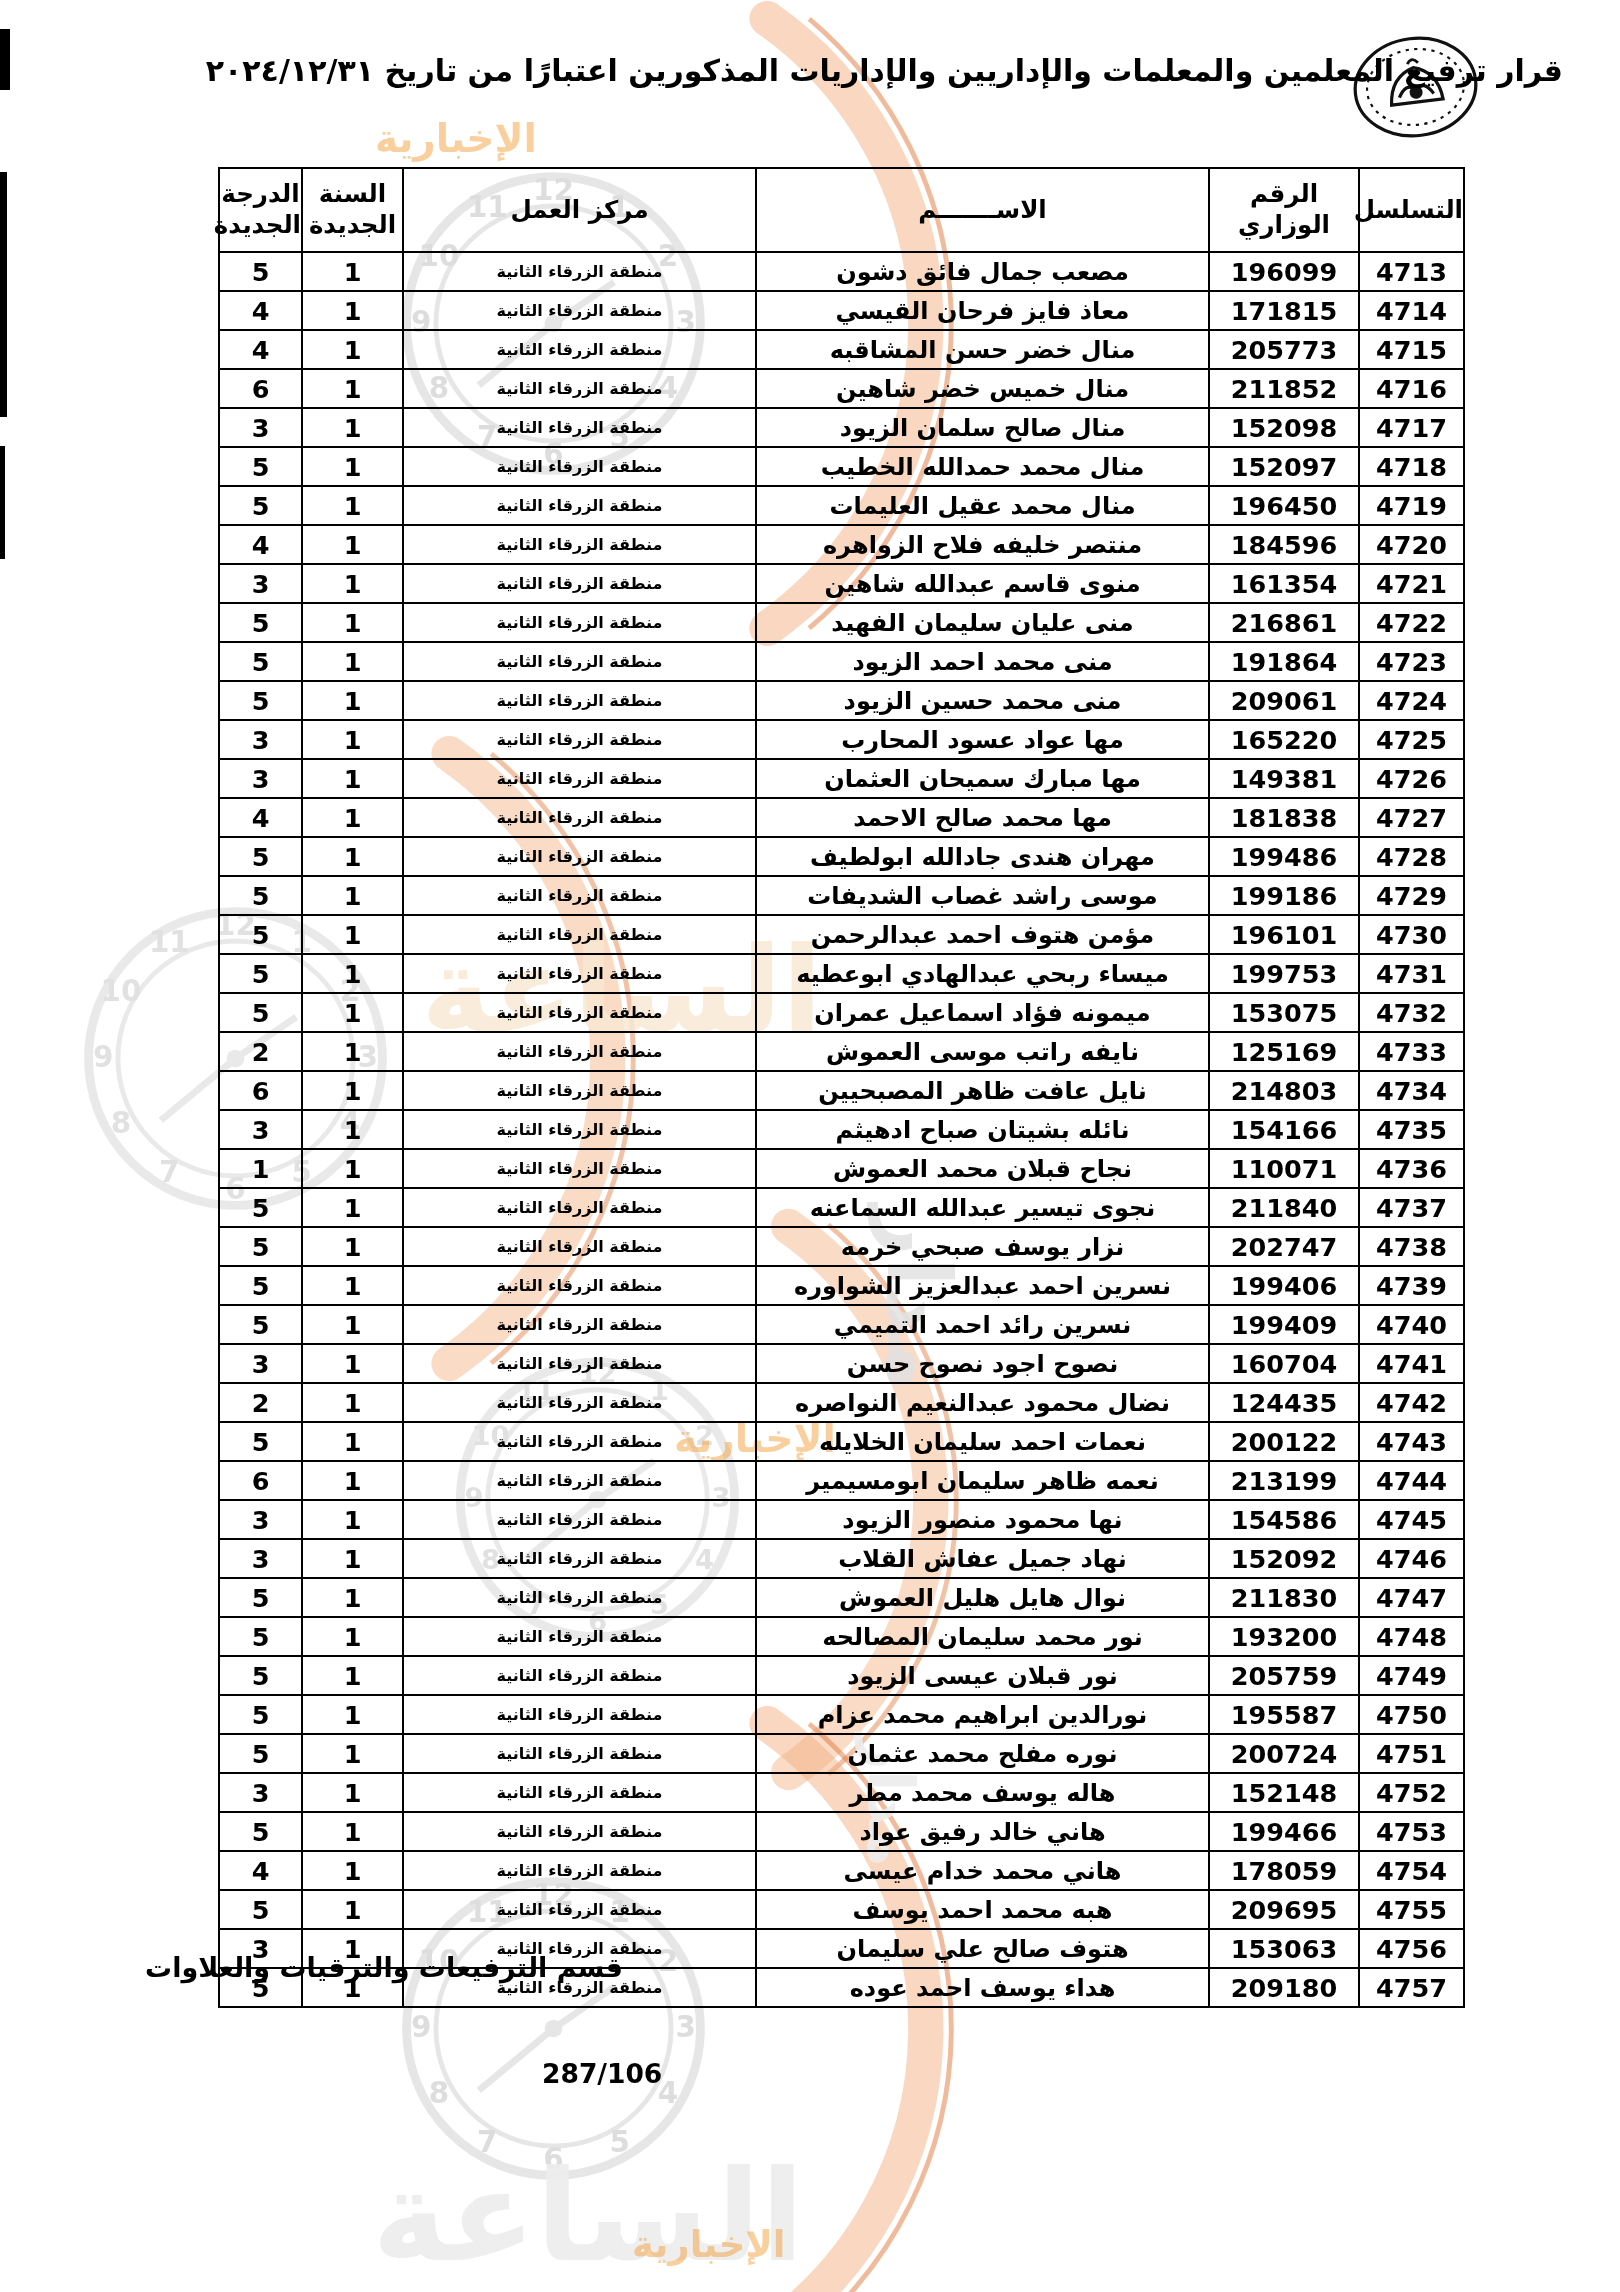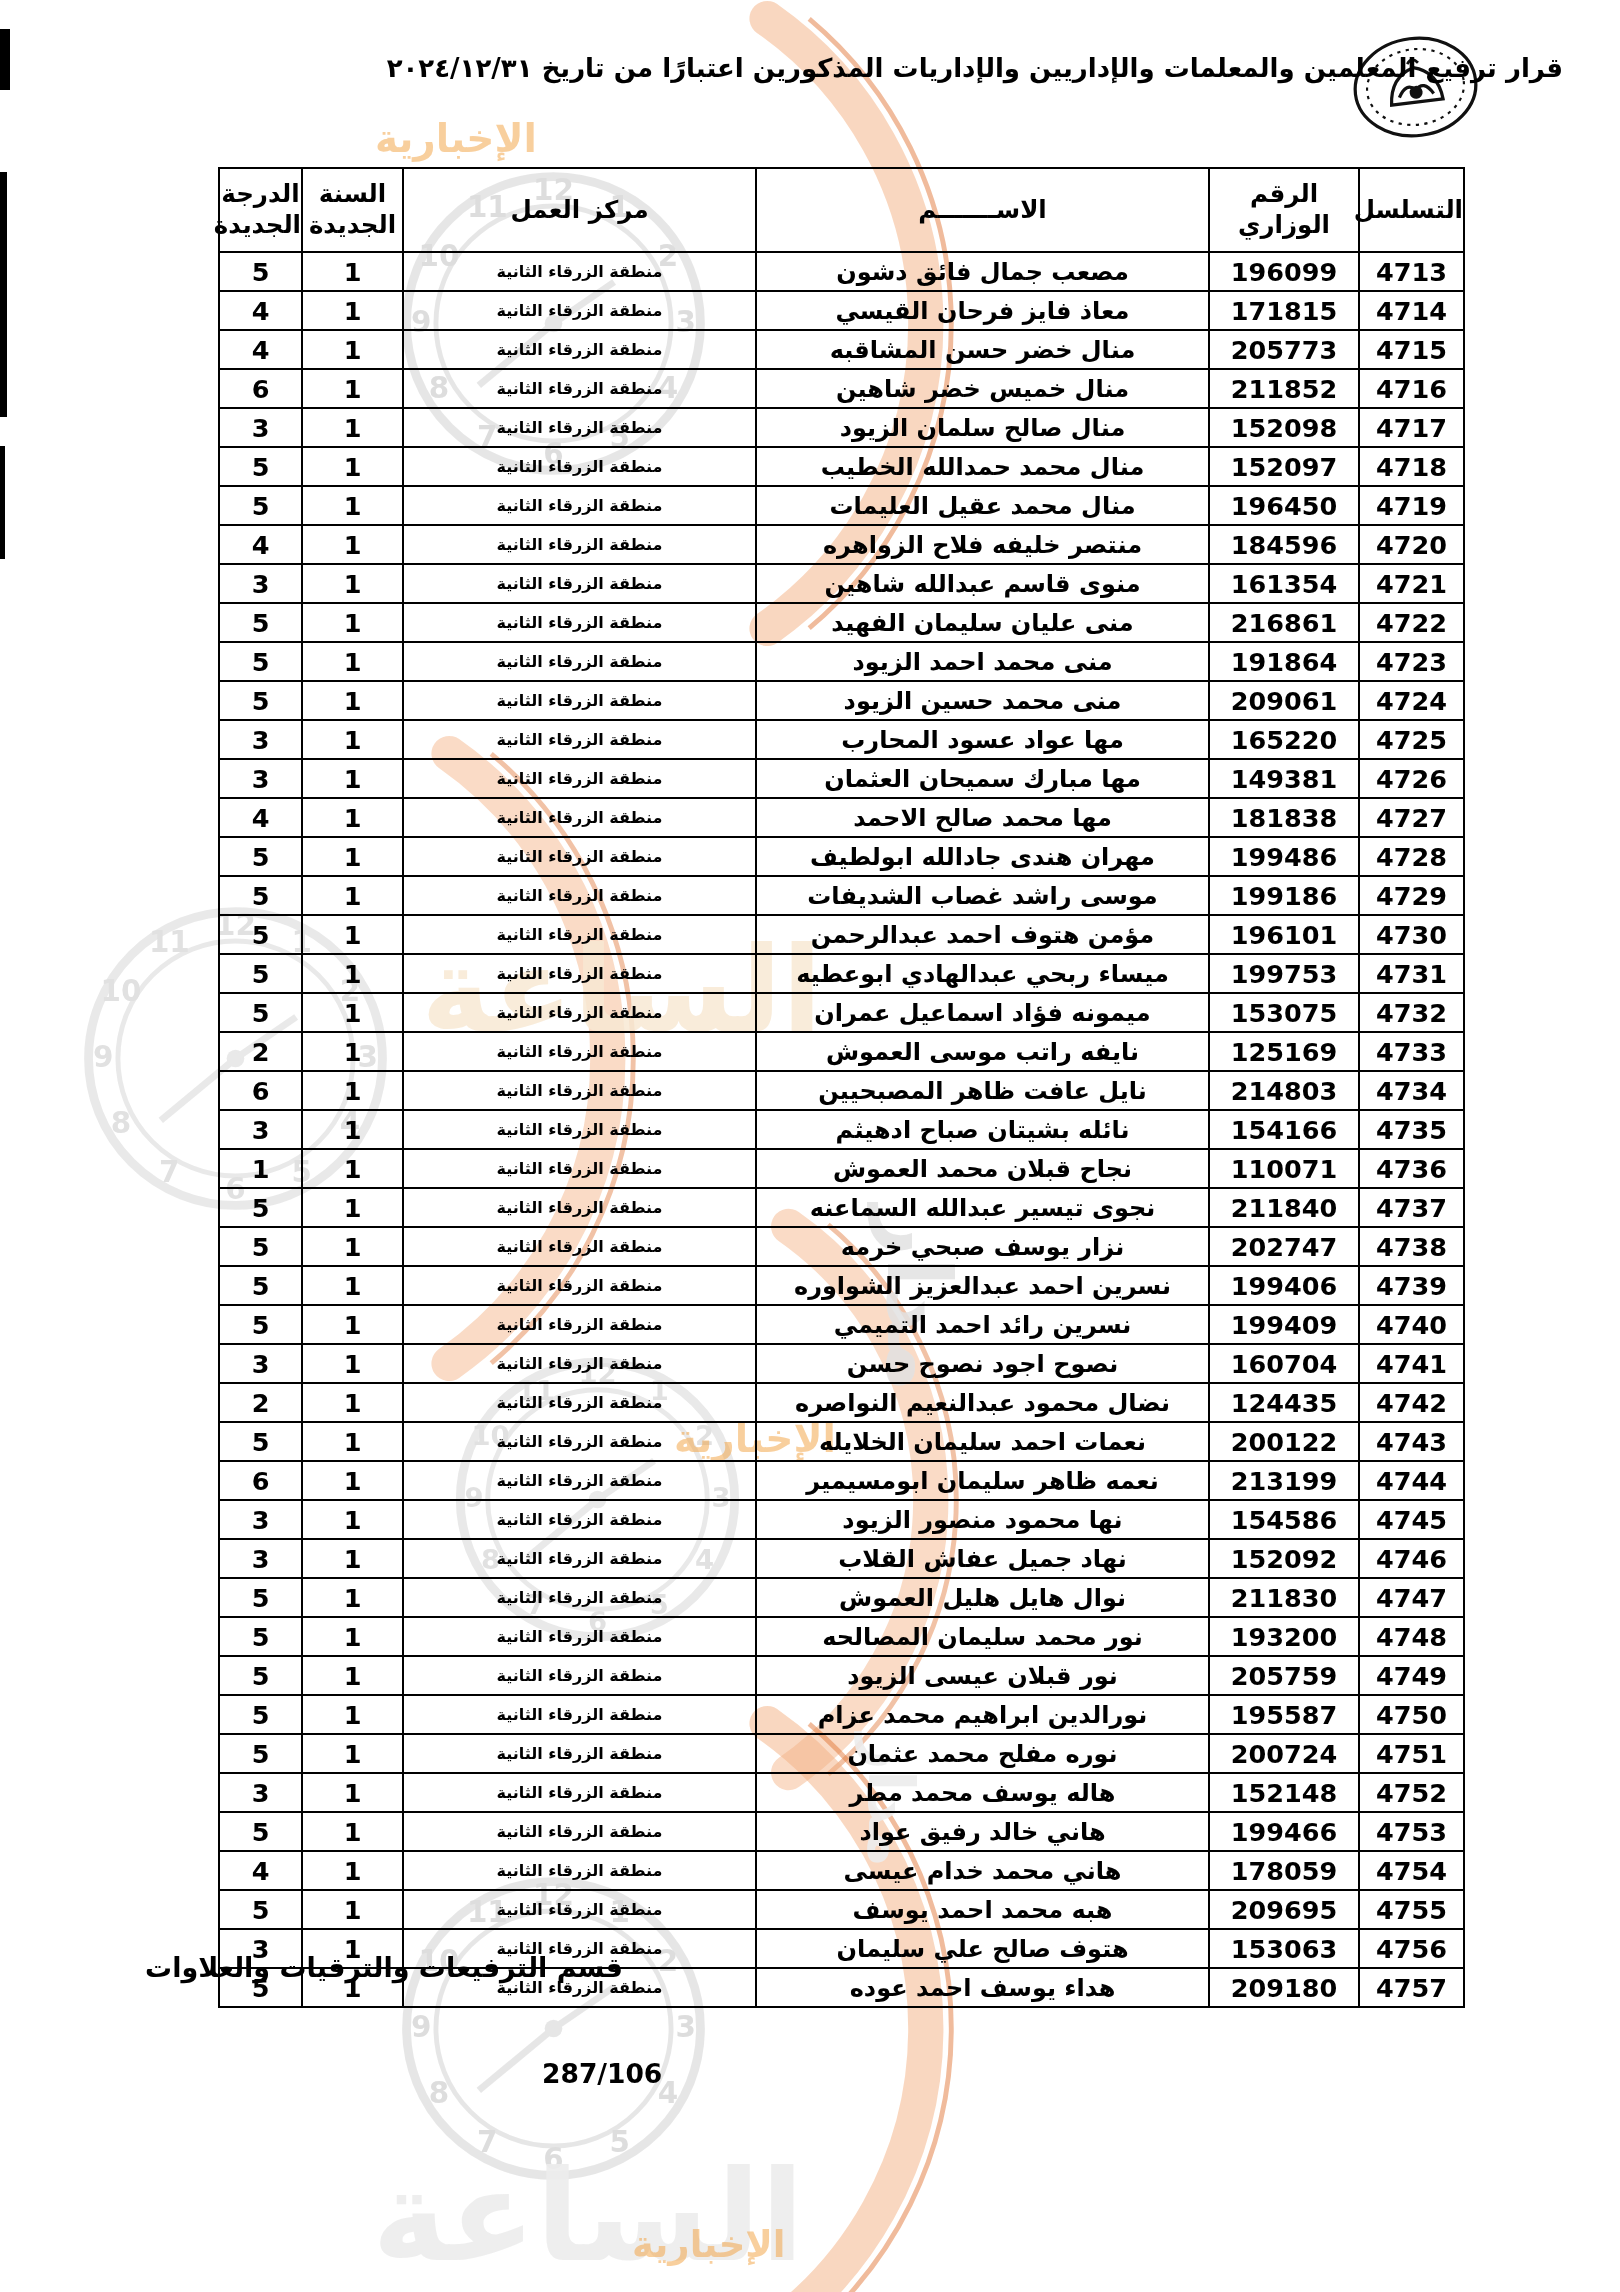--- a/index.html
+++ b/index.html
@@ -4,21 +4,21 @@
 <style>
   *{margin:0;padding:0;box-sizing:border-box}
   html,body{background:#9a9a9a}
   .page{position:relative;width:1620px;height:2293px;margin:0 auto;background:#fff;overflow:hidden;
         font-family:"DejaVu Sans",sans-serif;direction:rtl;color:#000}
   
   .wm{position:absolute;inset:0;z-index:0;pointer-events:none}
   .wm-text{position:absolute;font-weight:bold;white-space:nowrap;font-family:"DejaVu Sans",sans-serif}
   
   .content{position:absolute;inset:0;z-index:1}
-  .title{position:absolute;top:53px;right:57px;font-size:26px;font-weight:bold;white-space:nowrap;z-index:3;
+  .title{position:absolute;top:53px;right:57px;font-size:30px;font-weight:bold;white-space:nowrap;z-index:3;
          letter-spacing:-0.5px}
   .seal{position:absolute;left:1349px;top:33px;width:133px;height:108px;transform:rotate(-7deg);z-index:2}
   .doc-table{position:absolute;top:167px;left:218px;width:1245px;border-collapse:collapse;table-layout:fixed}
   .doc-table th,.doc-table td{border:2.9px solid #000;text-align:center;vertical-align:middle;
          font-weight:bold;padding:0;background:transparent}
   .doc-table thead th{height:84px;font-size:24.5px;line-height:1.25;white-space:pre-line}
   .doc-table tbody td{height:39px}
   .c-name{font-size:24px}
   .c-work{font-size:16px}
   .num{font-size:25.5px;direction:ltr}

